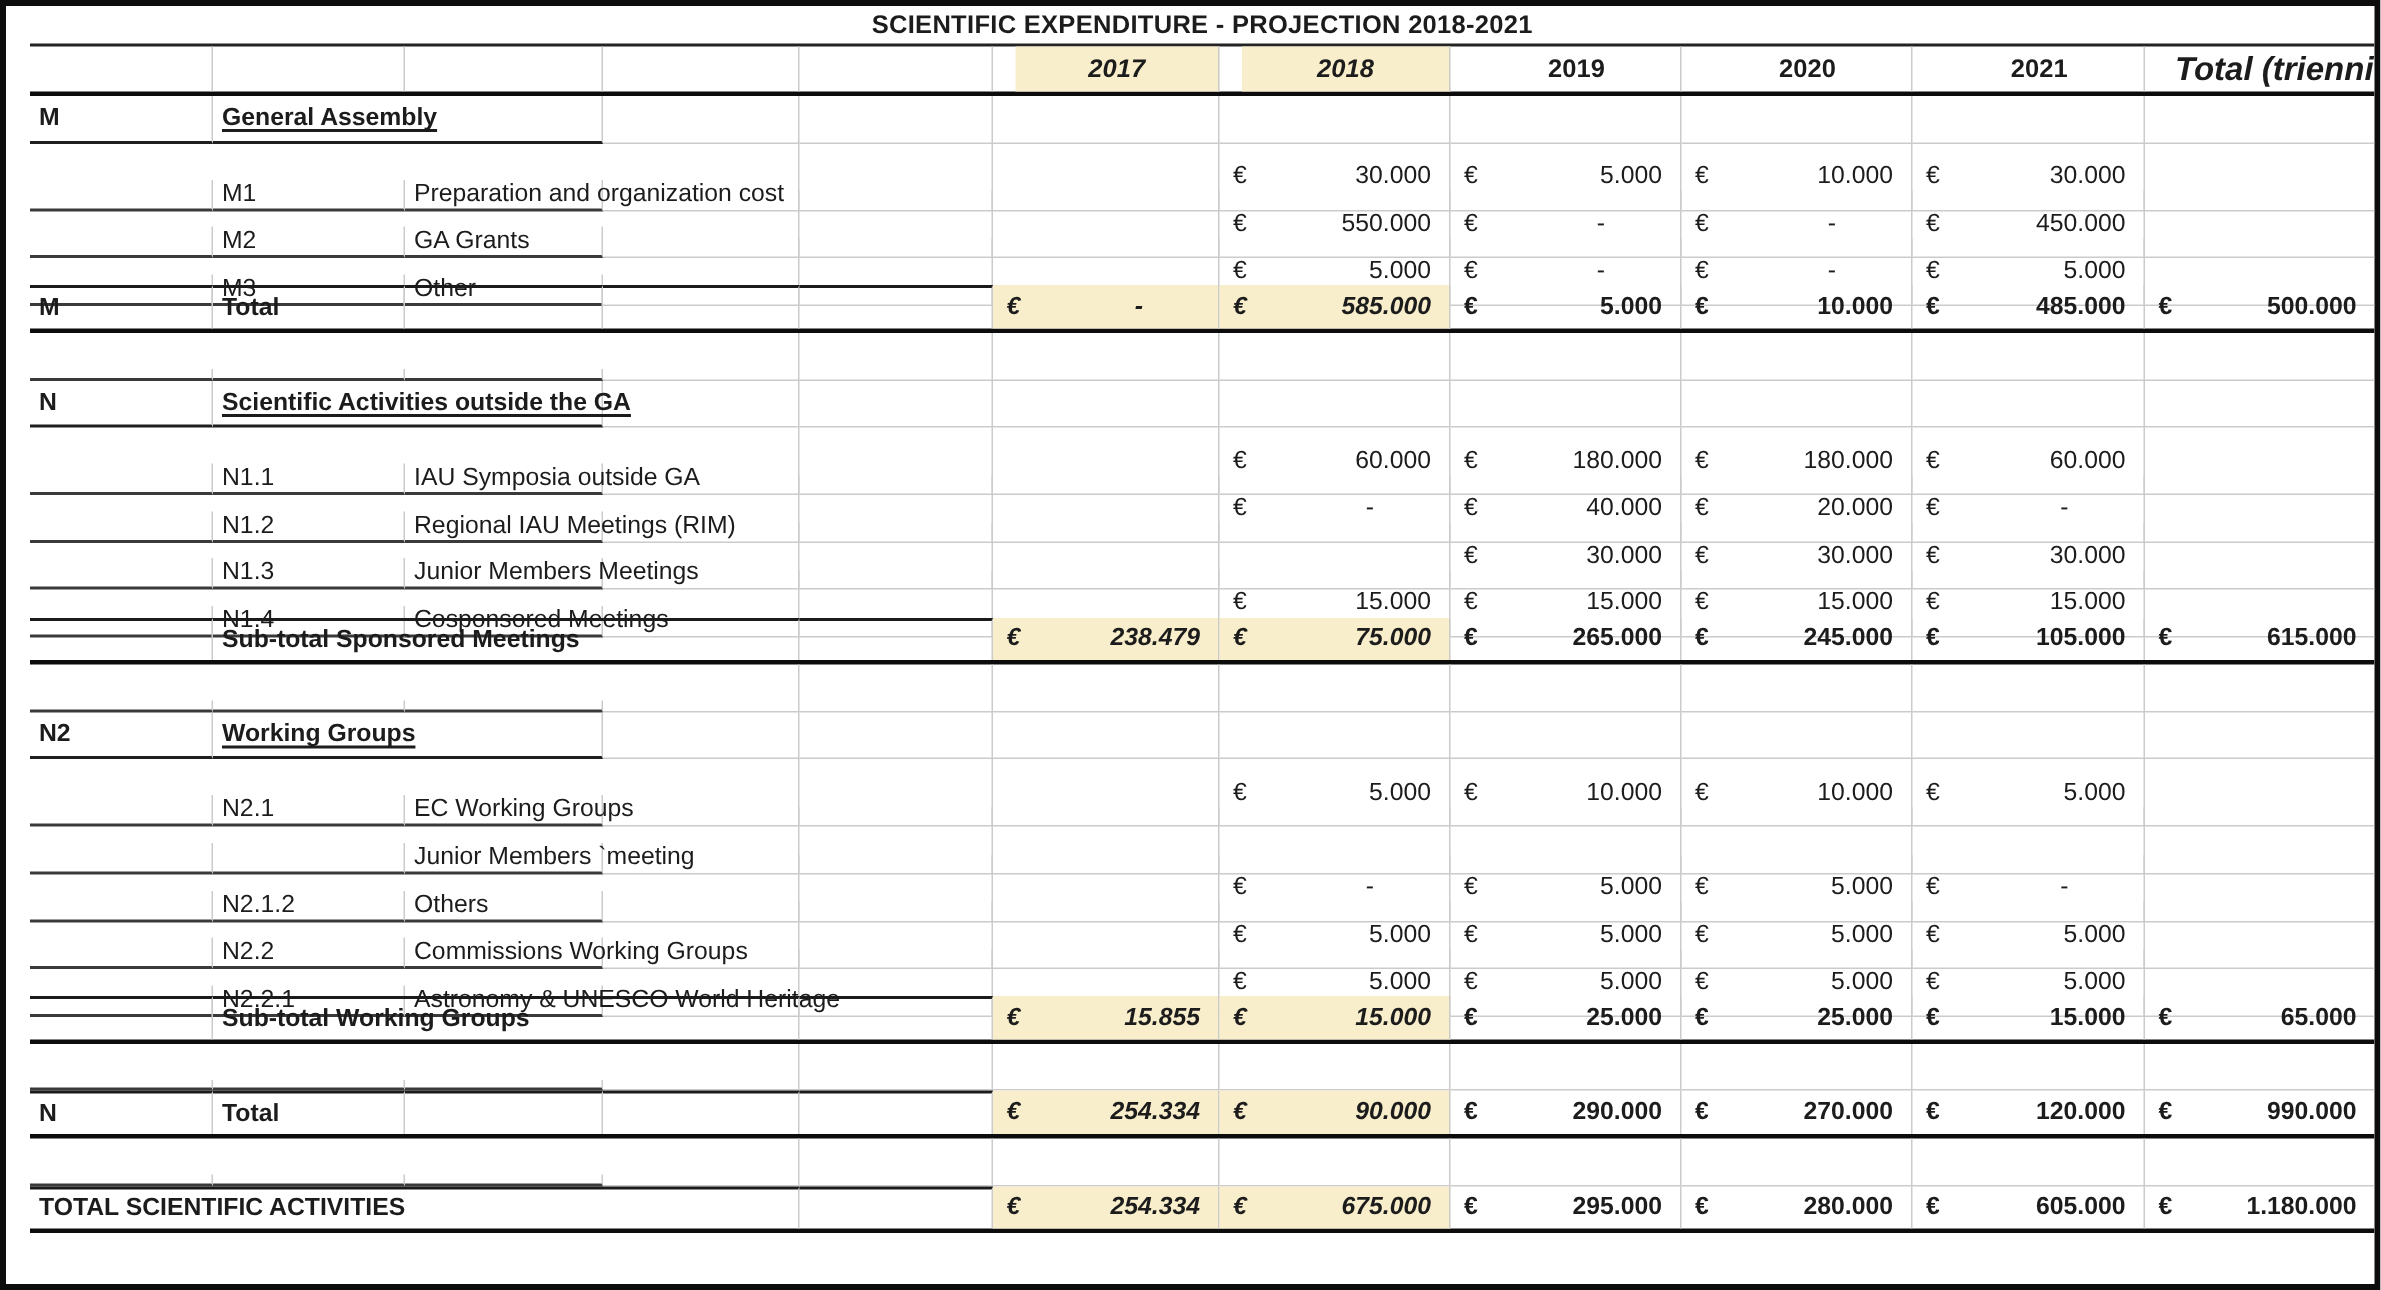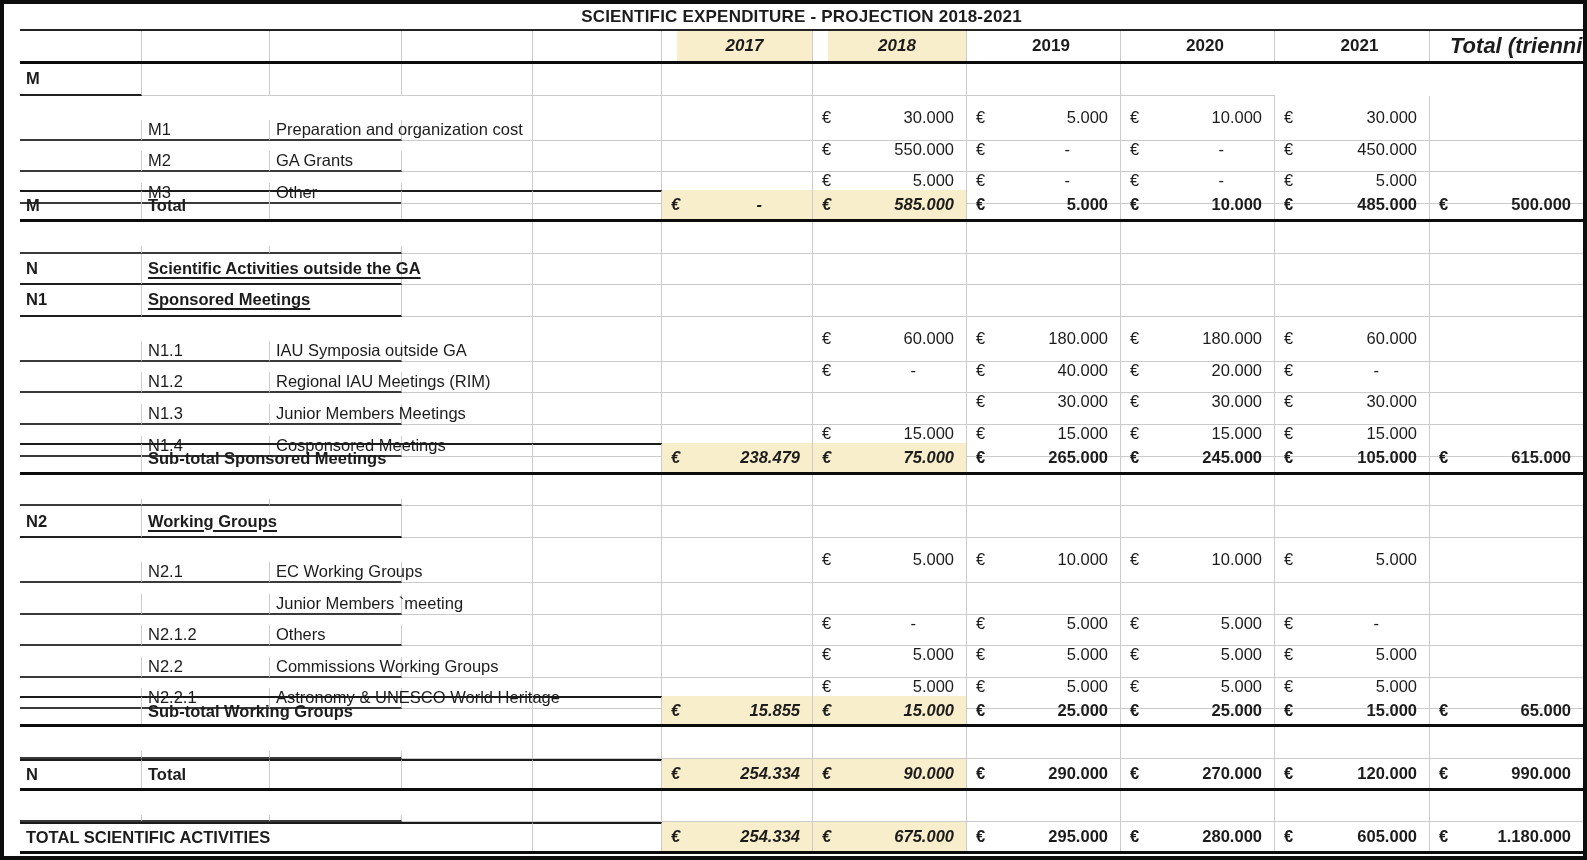--- a/index.html
+++ b/index.html
@@ -60,20 +60,21 @@
       <div class="c yh it hl">2017</div>
       <div class="c yh it hl">2018</div>
       <div class="c yh">2019</div>
       <div class="c yh">2020</div>
       <div class="c yh">2021</div>
       <div class="c yh th">Total (triennium)</div>
     </div>
   <div id="body-rows">
       <div class="row">
         <div class="c secb b label">M</div>
+        <div class="c secb b label underline" style="grid-column: span 2;">General Assembly</div>
         <div class="c"></div>
         <div class="c"></div>
         <div class="c"></div>
         <div class="c"></div>
         <div class="c"></div>
         <div class="c"></div>
         <div class="c"></div>
         <div class="c"></div>
       </div>
       <div class="row">
@@ -191,32 +192,20 @@
         <div class="c"></div>
         <div class="c"></div>
         <div class="c"></div>
         <div class="c"></div>
         <div class="c"></div>
         <div class="c"></div>
       </div>
       <div class="row">
         <div class="c secb b label">N</div>
         <div class="c secb b label underline" style="grid-column: span 2;">Scientific Activities outside the GA</div>
-        <div class="c"></div>
-        <div class="c"></div>
-        <div class="c"></div>
-        <div class="c"></div>
-        <div class="c"></div>
-        <div class="c"></div>
-        <div class="c"></div>
-        <div class="c"></div>
-      </div>
-      <div class="row">
-        <div class="c secb b label">N1</div>
-        <div class="c secb b label underline" style="grid-column: span 2;">Sponsored Meetings</div>
         <div class="c"></div>
         <div class="c"></div>
         <div class="c"></div>
         <div class="c"></div>
         <div class="c"></div>
         <div class="c"></div>
         <div class="c"></div>
         <div class="c"></div>
       </div>
       <div class="row">

